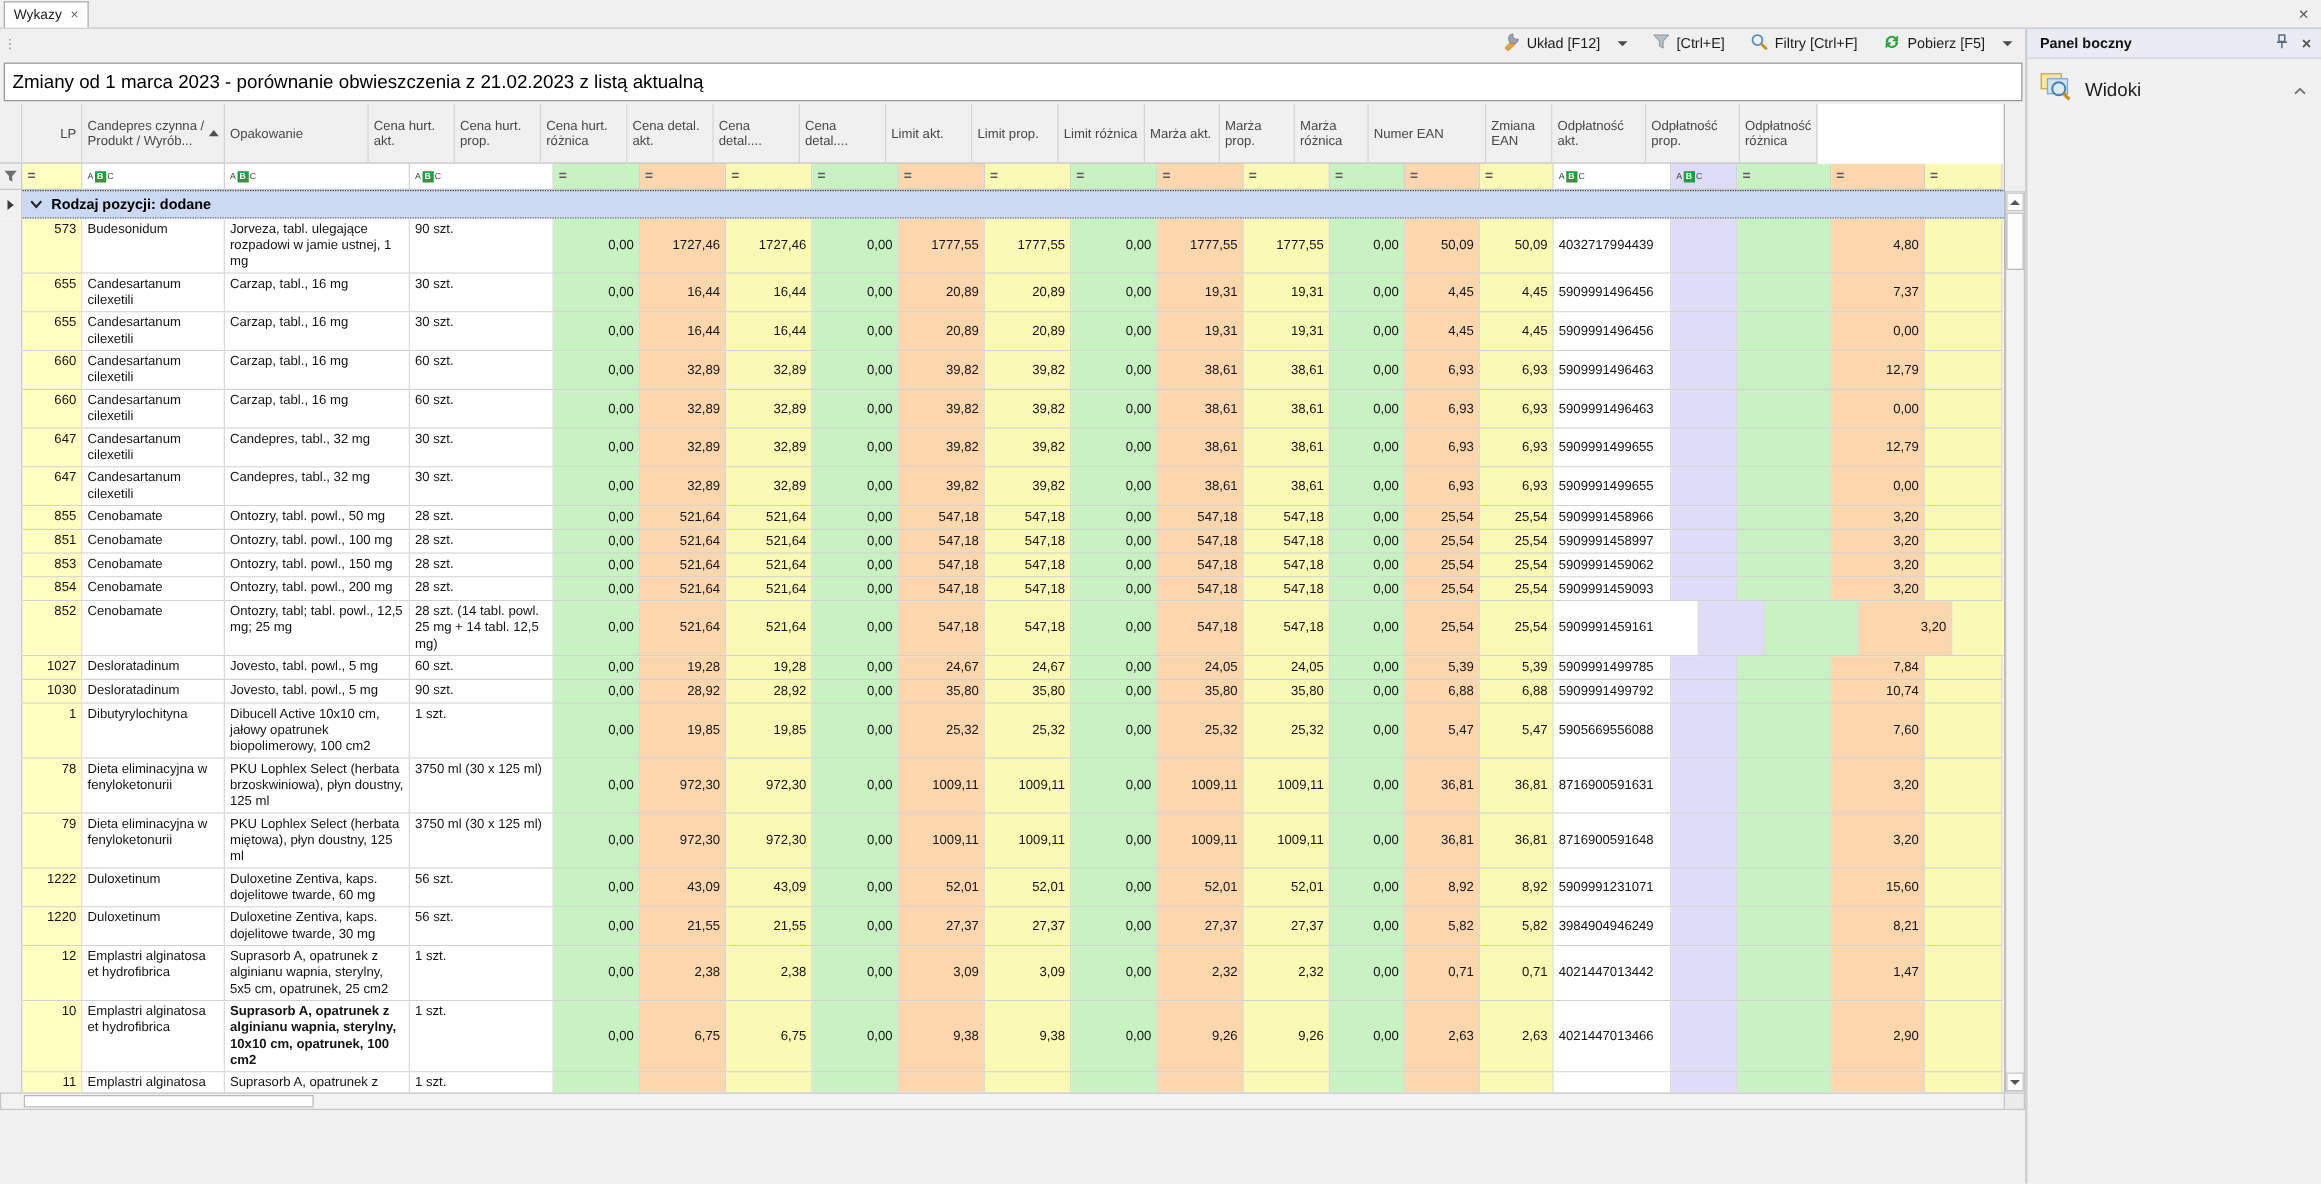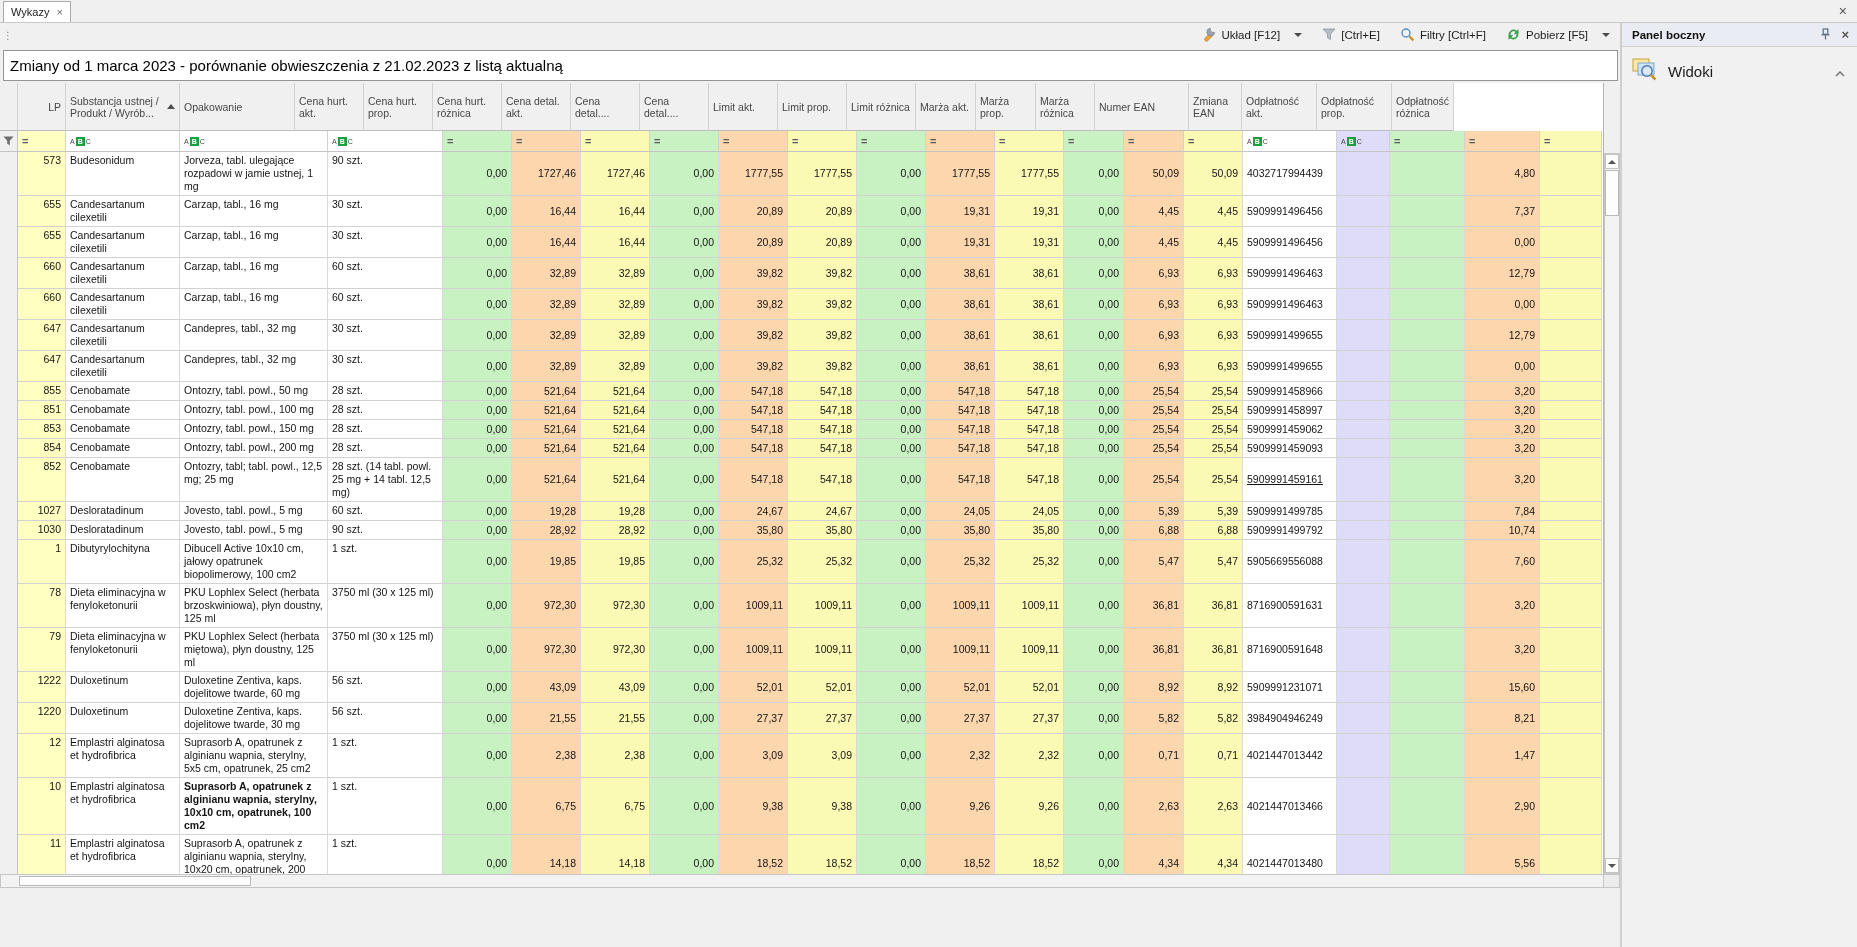--- a/index.html
+++ b/index.html
@@ -164,21 +164,21 @@
 
 
       <div class="grid-viewport">
         <div class="grid-main">
           <div class="grow" id="grid-header">
               <div class="gutter hcell" style="border-bottom: 1px solid rgb(189, 189, 189);"></div>
               <div class="hcell" style="width: 48px; text-align: right;">
                 <span class="hlabel">LP</span>
               </div>
               <div class="hcell" style="width: 114px;">
-                <span class="hlabel">Substancja ustnej / Produkt / Wyrób...</span>
+                <span class="hlabel">Candepres czynna / Produkt / Wyrób...</span>
                 <span class="tri-up-sm"></span>
               </div>
               <div class="hcell" style="width: 115px;">
                 <span class="hlabel">Opakowanie</span>
               </div>
               <div class="hcell" style="width: 69px;">
                 <span class="hlabel">Cena hurt. akt.</span>
               </div>
               <div class="hcell" style="width: 69px;">
                 <span class="hlabel">Cena hurt. prop.</span>
@@ -312,20 +312,31 @@
               <div class="fcell c-akt" style="width: 75px;">
                 <span class="eq">=</span>
               </div>
               <div class="fcell c-prop" style="width: 75px;">
                 <span class="eq">=</span>
               </div>
               <div class="fcell c-roz" style="width: 62px;">
                 <span class="eq">=</span>
               </div>
             </div>
+          <div class="grow grp-wrap">
+            <div class="gutter">
+                <span class="row-arrow"></span>
+              </div>
+            <div class="group-row-bar">
+              <span><svg width="10" height="7" viewBox="0 0 10 7">
+                    <polyline points="1,1 5,5.5 9,1" fill="none" stroke="#222" stroke-width="1.6"></polyline>
+                  </svg></span>
+              <span>Rodzaj pozycji: dodane</span>
+            </div>
+          </div>
           <div id="grid-body">
               <div class="drow">
                 <div class="gutter"></div>
                 <div class="dcell c-lp" style="width: 48px;">573</div>
                 <div class="dcell c-text" style="width: 114px;">Budesonidum</div>
                 <div class="dcell c-text" style="width: 148px;">Jorveza, tabl. ulegające rozpadowi w jamie ustnej, 1 mg</div>
                 <div class="dcell c-text" style="width: 115px;">90 szt.</div>
                 <div class="dcell c-akt num" style="width: 69px;">0,00</div>
                 <div class="dcell c-prop num" style="width: 69px;">1727,46</div>
                 <div class="dcell c-roz num" style="width: 69px;">1727,46</div>
@@ -595,21 +606,21 @@
                 <div class="dcell c-roz num" style="width: 69px;">521,64</div>
                 <div class="dcell c-akt num" style="width: 69px;">0,00</div>
                 <div class="dcell c-prop num" style="width: 69px;">547,18</div>
                 <div class="dcell c-roz num" style="width: 69px;">547,18</div>
                 <div class="dcell c-akt num" style="width: 69px;">0,00</div>
                 <div class="dcell c-prop num" style="width: 69px;">547,18</div>
                 <div class="dcell c-roz num" style="width: 69px;">547,18</div>
                 <div class="dcell c-akt num" style="width: 60px;">0,00</div>
                 <div class="dcell c-prop num" style="width: 60px;">25,54</div>
                 <div class="dcell c-roz num" style="width: 59px;">25,54</div>
-                <div class="dcell c-text eanc" style="width: 94px; text-decoration: underline;">5909991459161</div>
+                <div class="dcell c-text eanc" style="width: 116px;">5909991459161</div>
                 <div class="dcell c-zmiana num" style="width: 53px;"></div>
                 <div class="dcell c-akt num" style="width: 75px;"></div>
                 <div class="dcell c-prop num" style="width: 75px;">3,20</div>
                 <div class="dcell c-roz num" style="width: 62px;"></div>
               </div>
               <div class="drow">
                 <div class="gutter"></div>
                 <div class="dcell c-lp" style="width: 48px;">1027</div>
                 <div class="dcell c-text" style="width: 114px;">Desloratadinum</div>
                 <div class="dcell c-text" style="width: 148px;">Jovesto, tabl. powl., 5 mg</div>

